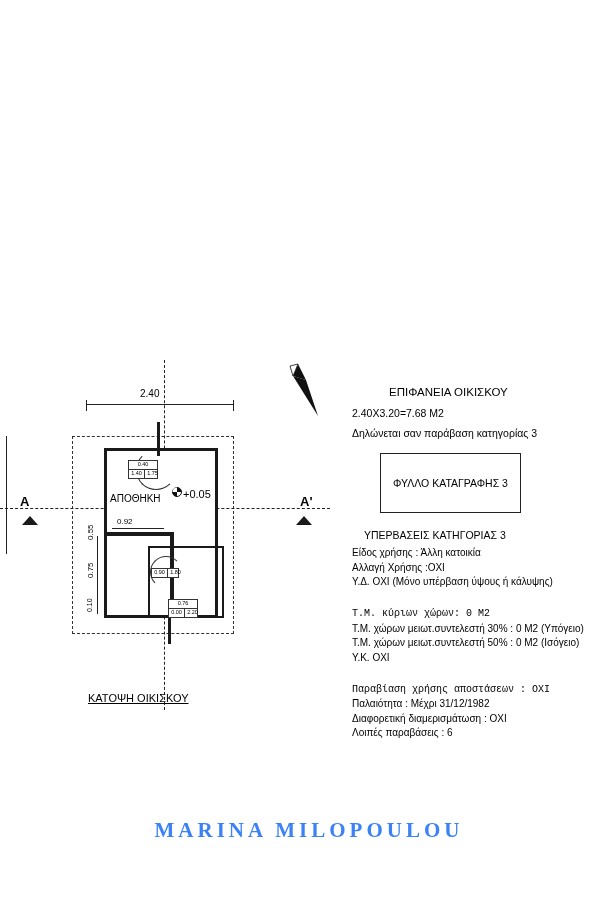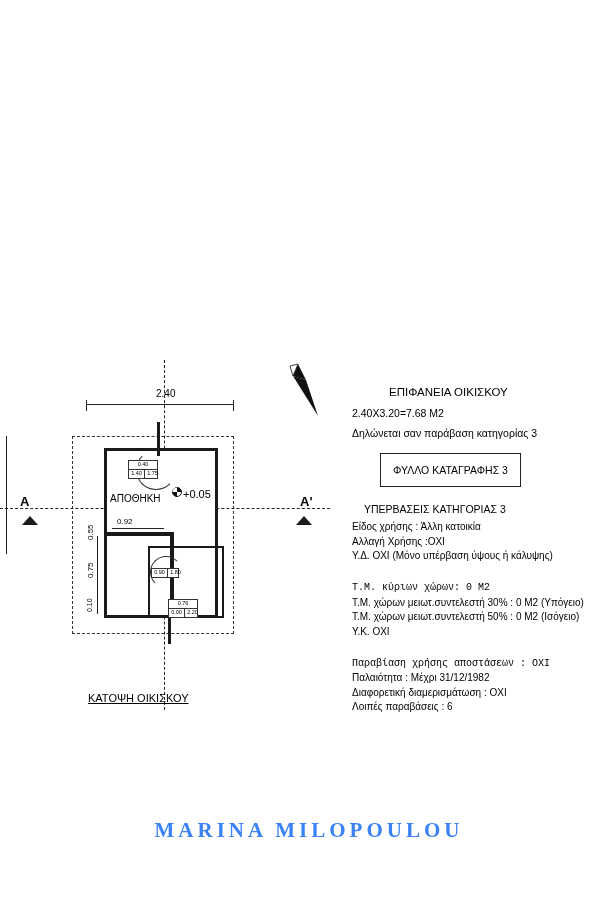--- a/index.html
+++ b/index.html
@@ -163,21 +163,20 @@
     height: 11px;
     background: #222;
   }
   .dim-top::before { left: 0; }
   .dim-top::after { right: 0; }
   .dim-top-label {
     position: absolute;
     left: 140px;
     top: 28px;
     font-size: 10px;
-    margin-left: 16px;
   }
 
   
   .dim-left {
     position: absolute;
     left: 6px;
     top: 76px;
     width: 0;
     height: 118px;
     border-left: 1px solid #222;
@@ -333,21 +332,21 @@
     margin-bottom: 9px;
     padding-left: 37px;
   }
   .r-line {
     font-size: 10.5px;
     margin-bottom: 8px;
   }
   .sheet-box {
     display: inline-block;
     border: 1px solid #222;
-    padding: 10px 12px;
+    padding: 23px 12px;
     font-size: 10.5px;
     margin: 6px 0 10px 28px;
   }
   .r-sub {
     font-size: 10.5px;
     margin: 6px 0 6px 12px;
   }
   .r-item {
     font-size: 10px;
     margin-bottom: 3.5px;

